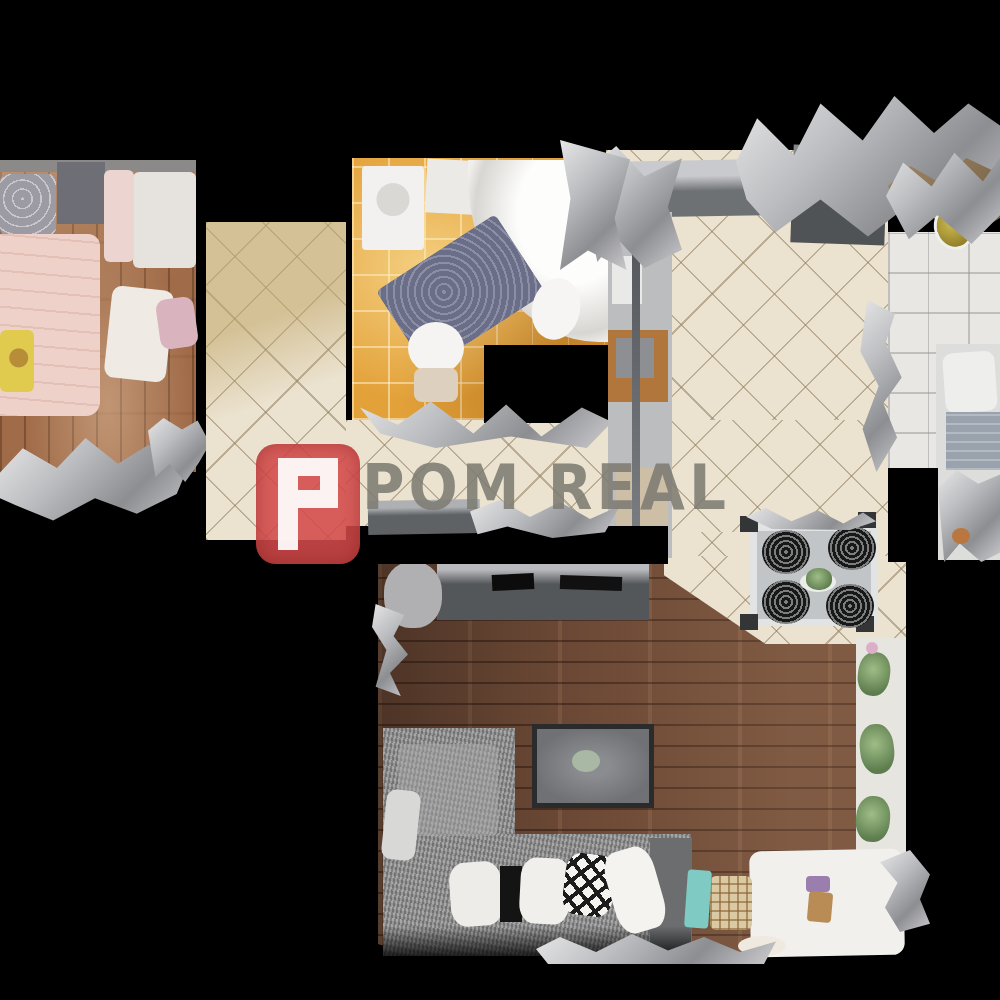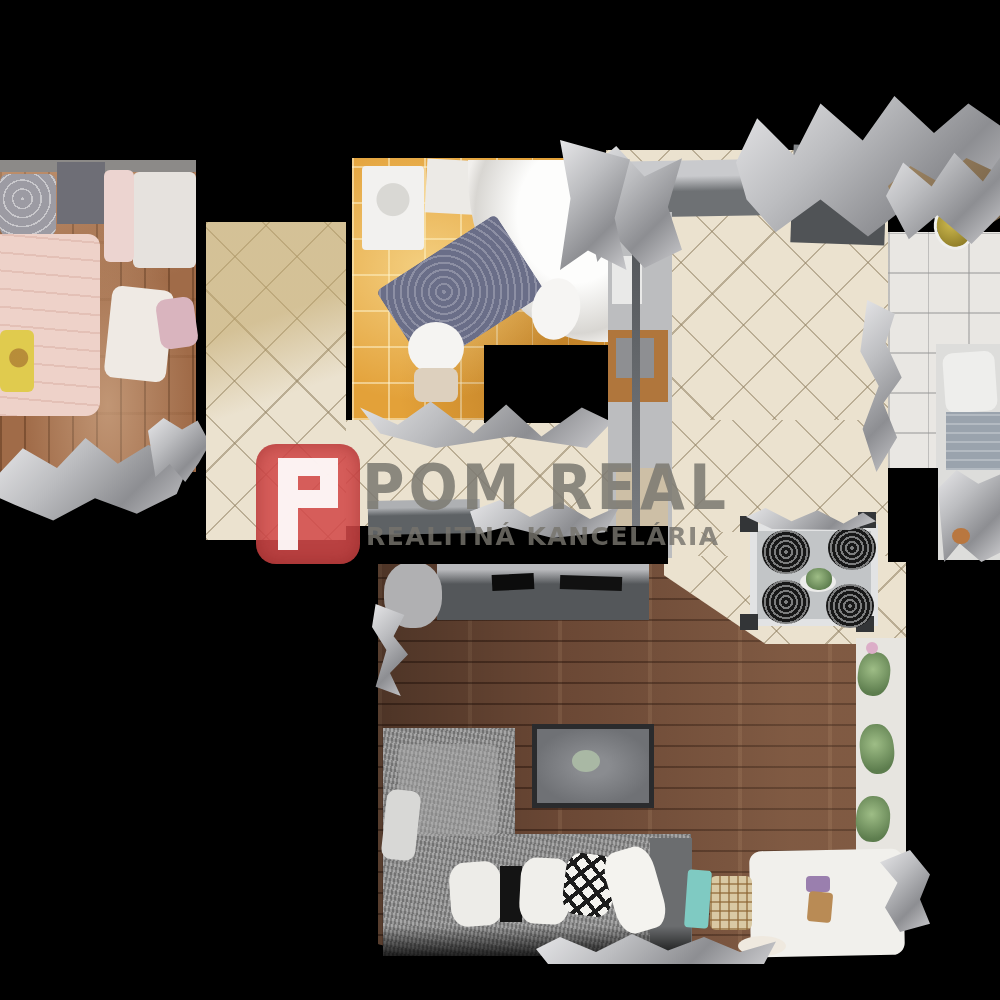--- a/index.html
+++ b/index.html
@@ -172,15 +172,14 @@
   <div class="abs" style="left:368px;top:500px;width:112px;height:34px;background:linear-gradient(180deg,#aeb0b3 0 22%, #5e6265 45%);transform:rotate(-1deg);"></div>
   <div class="abs frag" style="left:470px;top:500px;width:150px;height:38px;clip-path:polygon(0% 30%,20% 0%,40% 45%,60% 5%,80% 50%,100% 15%,90% 85%,55% 100%,25% 70%,5% 90%);"></div>
 
   <div class="abs" style="left:256px;top:444px;width:104px;height:120px;background:rgba(211,74,74,.88);border-radius:20px;
               box-shadow:inset 0 0 18px rgba(120,20,20,.4);z-index:50;">
     <svg width="104" height="120" viewBox="0 0 104 120" aria-label="P">
       <path d="M22 14 h60 v50 h-40 v42 h-20 z M42 32 h22 v14 h-22 z" fill="#ffffff" fill-opacity="0.92" fill-rule="evenodd"></path>
     </svg>
   </div>
   <div class="abs wm-title" style="left:362px;top:452px;z-index:50;">POM REAL</div>
-  <div class="abs wm-sub" style="left:366px;top:522px;z-index:50;">REALITNÁ KANCELÁRIA</div>
 
 </div>
 
 </body></html>

